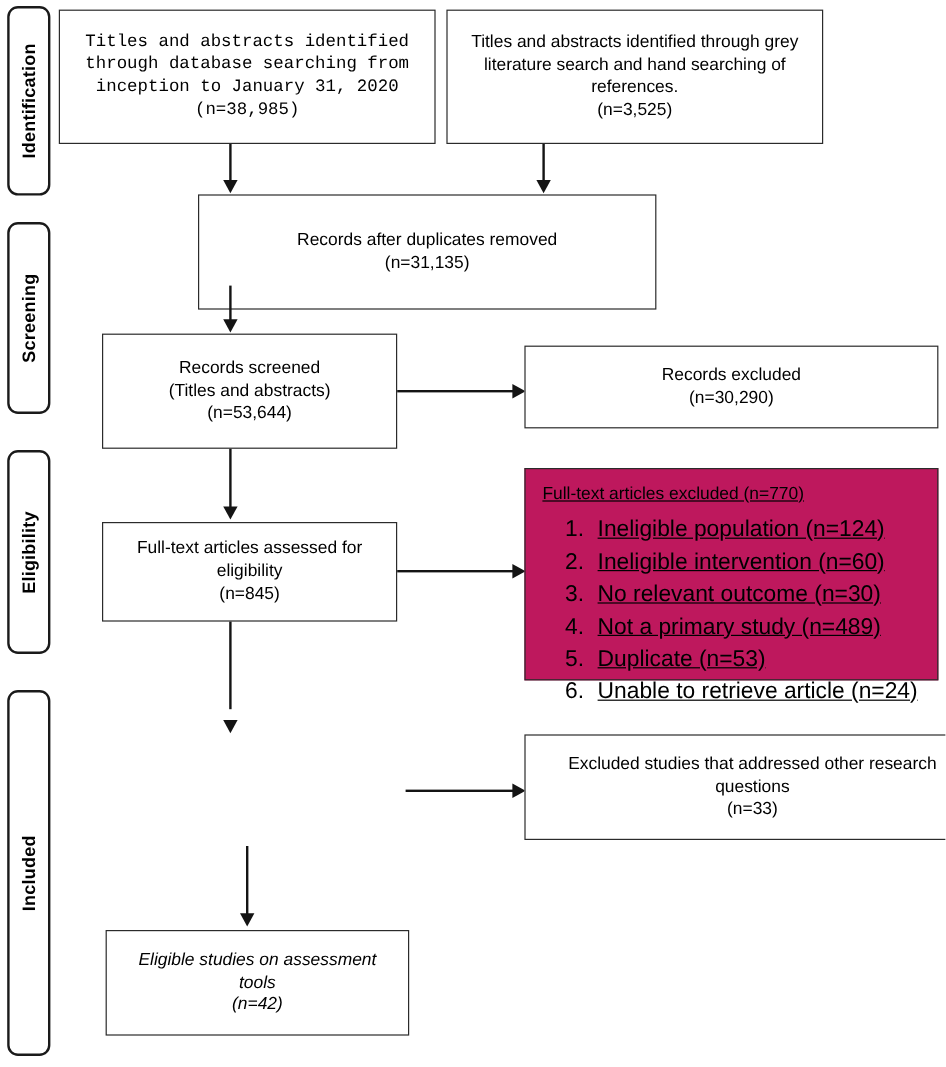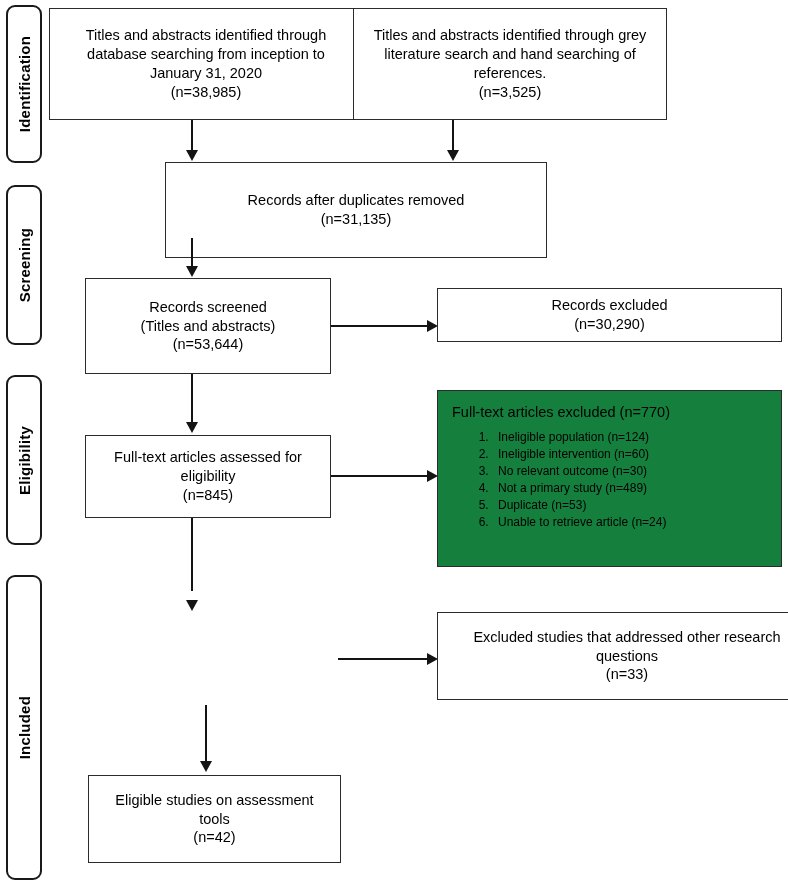--- a/index.html
+++ b/index.html
@@ -54,32 +54,33 @@
     font-size: 14.5px;
     line-height: 1.30;
     white-space: pre-line;
   }
 
   
   .list-box {
     position: absolute;
     box-sizing: border-box;
     border: 1.6px solid #2b2b2b;
-    background: #15803d;
+    background: #be185d;
     padding: 12px 12px 10px 14px;
+    text-decoration: underline;
   }
   .list-box .list-heading {
     font-size: 14.5px;
     line-height: 1.3;
     margin: 0 0 7px 0;
   }
   .list-box ol {
     margin: 0;
     padding: 0 0 0 40px;
-    font-size: 12px;
+    font-size: 19px;
     line-height: 1.42;
   }
   .list-box ol li {
     padding-left: 6px;
   }
   .vline {
     position: absolute;
     width: 2px;
     background: #141414;
   }
@@ -119,26 +120,26 @@
   </div>
 
   <div class="stage-tab" style="left:6px; top:375px; width:36px; height:170px;">
     <span class="stage-label">Eligibility</span>
   </div>
 
   <div class="stage-tab" style="left:6px; top:575px; width:36px; height:305px;">
     <span class="stage-label">Included</span>
   </div>
 
-  <div class="flow-box" style="left:49px; top:8px; width:314px; height:112px;">
+  <div class="flow-box" style="left:49px; top:8px; width:314px; height:112px;font-family:Liberation Mono, monospace;">
     <span class="box-text">Titles and abstracts identified through database searching from inception to January 31, 2020
 (n=38,985)</span>
   </div>
 
-  <div class="flow-box" style="left:353px; top:8px; width:314px; height:112px;">
+  <div class="flow-box" style="left:372px; top:8px; width:314px; height:112px;">
     <span class="box-text">Titles and abstracts identified through grey literature search and hand searching of references.
 (n=3,525)</span>
   </div>
 
   <div class="vline" style="left:191px; top:120px; height:32px;"></div>
   <div class="arrow-down" style="left:186px; top:150px;"></div>
 
   <div class="vline" style="left:452px; top:120px; height:32px;"></div>
   <div class="arrow-down" style="left:447px; top:150px;"></div>
 
@@ -152,21 +153,21 @@
 
   <div class="flow-box" style="left:85px; top:278px; width:246px; height:96px;">
     <span class="box-text">Records screened
 (Titles and abstracts)
 (n=53,644)</span>
   </div>
 
   <div class="hline" style="left:331px; top:325px; width:98px;"></div>
   <div class="arrow-right" style="left:427px; top:320px;"></div>
 
-  <div class="flow-box" style="left:437px; top:288px; width:345px; height:54px;">
+  <div class="flow-box" style="left:437px; top:288px; width:345px; height:69px;">
     <span class="box-text">Records excluded
 (n=30,290)</span>
   </div>
 
   <div class="vline" style="left:191px; top:374px; height:50px;"></div>
   <div class="arrow-down" style="left:186px; top:422px;"></div>
 
   <div class="flow-box" style="left:85px; top:435px; width:246px; height:83px;">
     <span class="box-text">Full-text articles assessed for eligibility
 (n=845)</span>
@@ -195,18 +196,18 @@
   <div class="arrow-right" style="left:427px; top:653px;"></div>
 
   <div class="flow-box" style="left:437px; top:612px; width:380px; height:88px;">
     <span class="box-text">Excluded studies that addressed other research questions
 (n=33)</span>
   </div>
 
   <div class="vline" style="left:205px; top:705px; height:58px;"></div>
   <div class="arrow-down" style="left:200px; top:761px;"></div>
 
-  <div class="flow-box" style="left:88px; top:775px; width:253px; height:88px;">
+  <div class="flow-box" style="left:88px; top:775px; width:253px; height:88px;font-style:italic;">
     <span class="box-text">Eligible studies on assessment tools
 (n=42)</span>
   </div>
 
 </div>
 
 </body></html>

